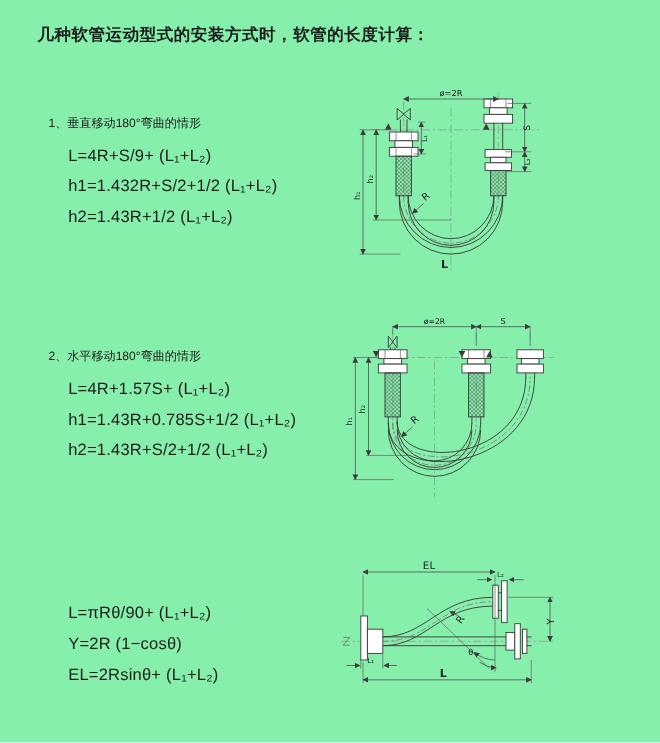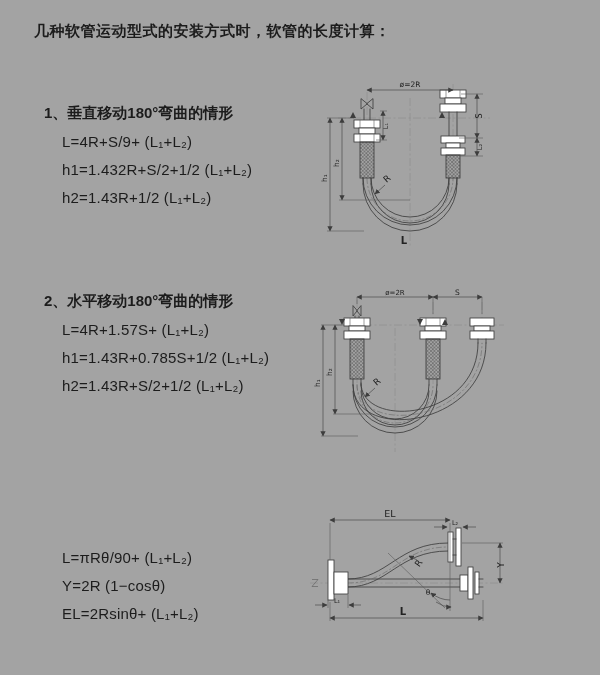--- a/index.html
+++ b/index.html
@@ -1,20 +1,20 @@
 <!DOCTYPE html>
 <html><head>
 <meta charset="utf-8">
 <style>
   html,body{margin:0;padding:0;background:#fff;}
-  .page{position:relative;width:600px;height:675px;background:#a3a3a3;overflow:hidden;
+  .page{position:relative;width:600px;height:675px;background:#86efac;overflow:hidden;
         font-family:"Liberation Sans","DejaVu Sans",sans-serif;color:#1c1c1c;}
   .title{position:absolute;left:34px;top:22px;font-size:15px;font-weight:bold;letter-spacing:.5px;white-space:nowrap;}
   .sec{position:absolute;left:44px;width:300px;height:110px;}
-  .sec-h{position:absolute;left:0;top:0;font-size:15px;font-weight:bold;white-space:nowrap;}
+  .sec-h{position:absolute;left:0;top:0;font-size:11px;font-weight:normal;white-space:nowrap;}
   .f{position:absolute;left:18px;font-size:15px;white-space:nowrap;letter-spacing:.2px;}
   .f1{top:29px}.f2{top:57px}.f3{top:85px}
   .diag{position:absolute;}
   
   .dl{stroke:#3d3d3d;stroke-width:.85;fill:none;stroke-linecap:round;}
   .dt{stroke:#5a5a5a;stroke-width:.6;fill:none;}
   .dim{stroke:#4a4a4a;stroke-width:.7;fill:none;}
   .cl{stroke:#8a8a8a;stroke-width:.55;fill:none;stroke-dasharray:8 2.5 2 2.5;}
   .dd{stroke:#6a6a6a;stroke-width:.6;fill:none;stroke-dasharray:6 2 2 2;}
   .rc{stroke:#3d3d3d;stroke-width:.85;fill:#ffffff;}
@@ -28,21 +28,21 @@
 
   <div class="title">几种软管运动型式的安装方式时，软管的长度计算：</div>
 
   <div class="sec" style="top:104px;">
     <div class="sec-h">1、垂直移动180°弯曲的情形</div>
     <div class="f f1">L=4R+S/9+ (L₁+L₂)</div>
     <div class="f f2">h1=1.432R+S/2+1/2 (L₁+L₂)</div>
     <div class="f f3">h2=1.43R+1/2 (L₁+L₂)</div>
   </div>
 
-  <div class="sec" style="top:292px;">
+  <div class="sec" style="top:316px;">
     <div class="sec-h">2、水平移动180°弯曲的情形</div>
     <div class="f f1">L=4R+1.57S+ (L₁+L₂)</div>
     <div class="f f2">h1=1.43R+0.785S+1/2 (L₁+L₂)</div>
     <div class="f f3">h2=1.43R+S/2+1/2 (L₁+L₂)</div>
   </div>
 
   <div class="sec" style="top:520px;">
     <div class="f f1">L=πRθ/90+ (L₁+L₂)</div>
     <div class="f f2">Y=2R (1−cosθ)</div>
     <div class="f f3">EL=2Rsinθ+ (L₁+L₂)</div>

